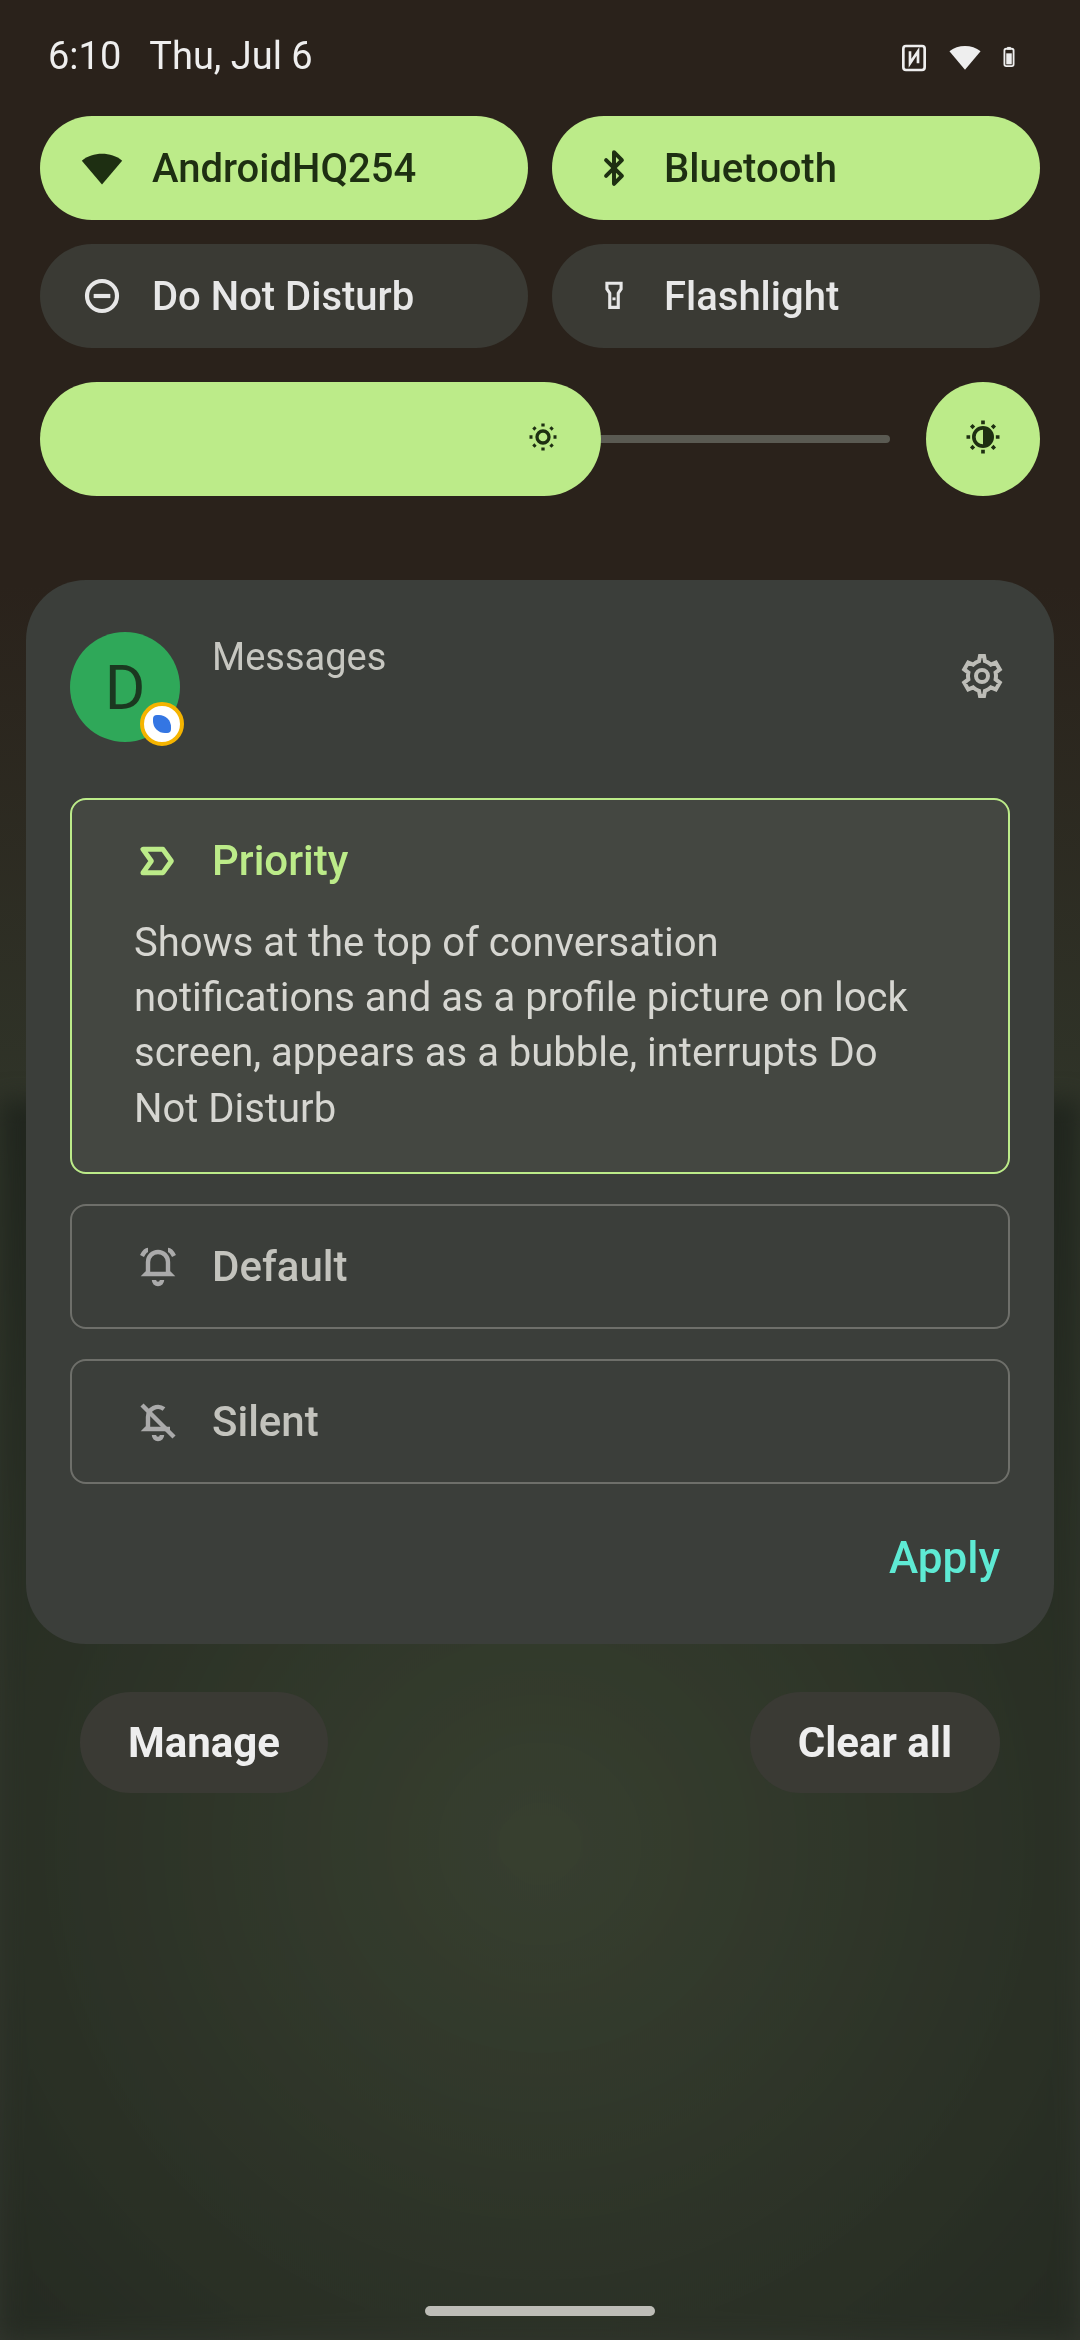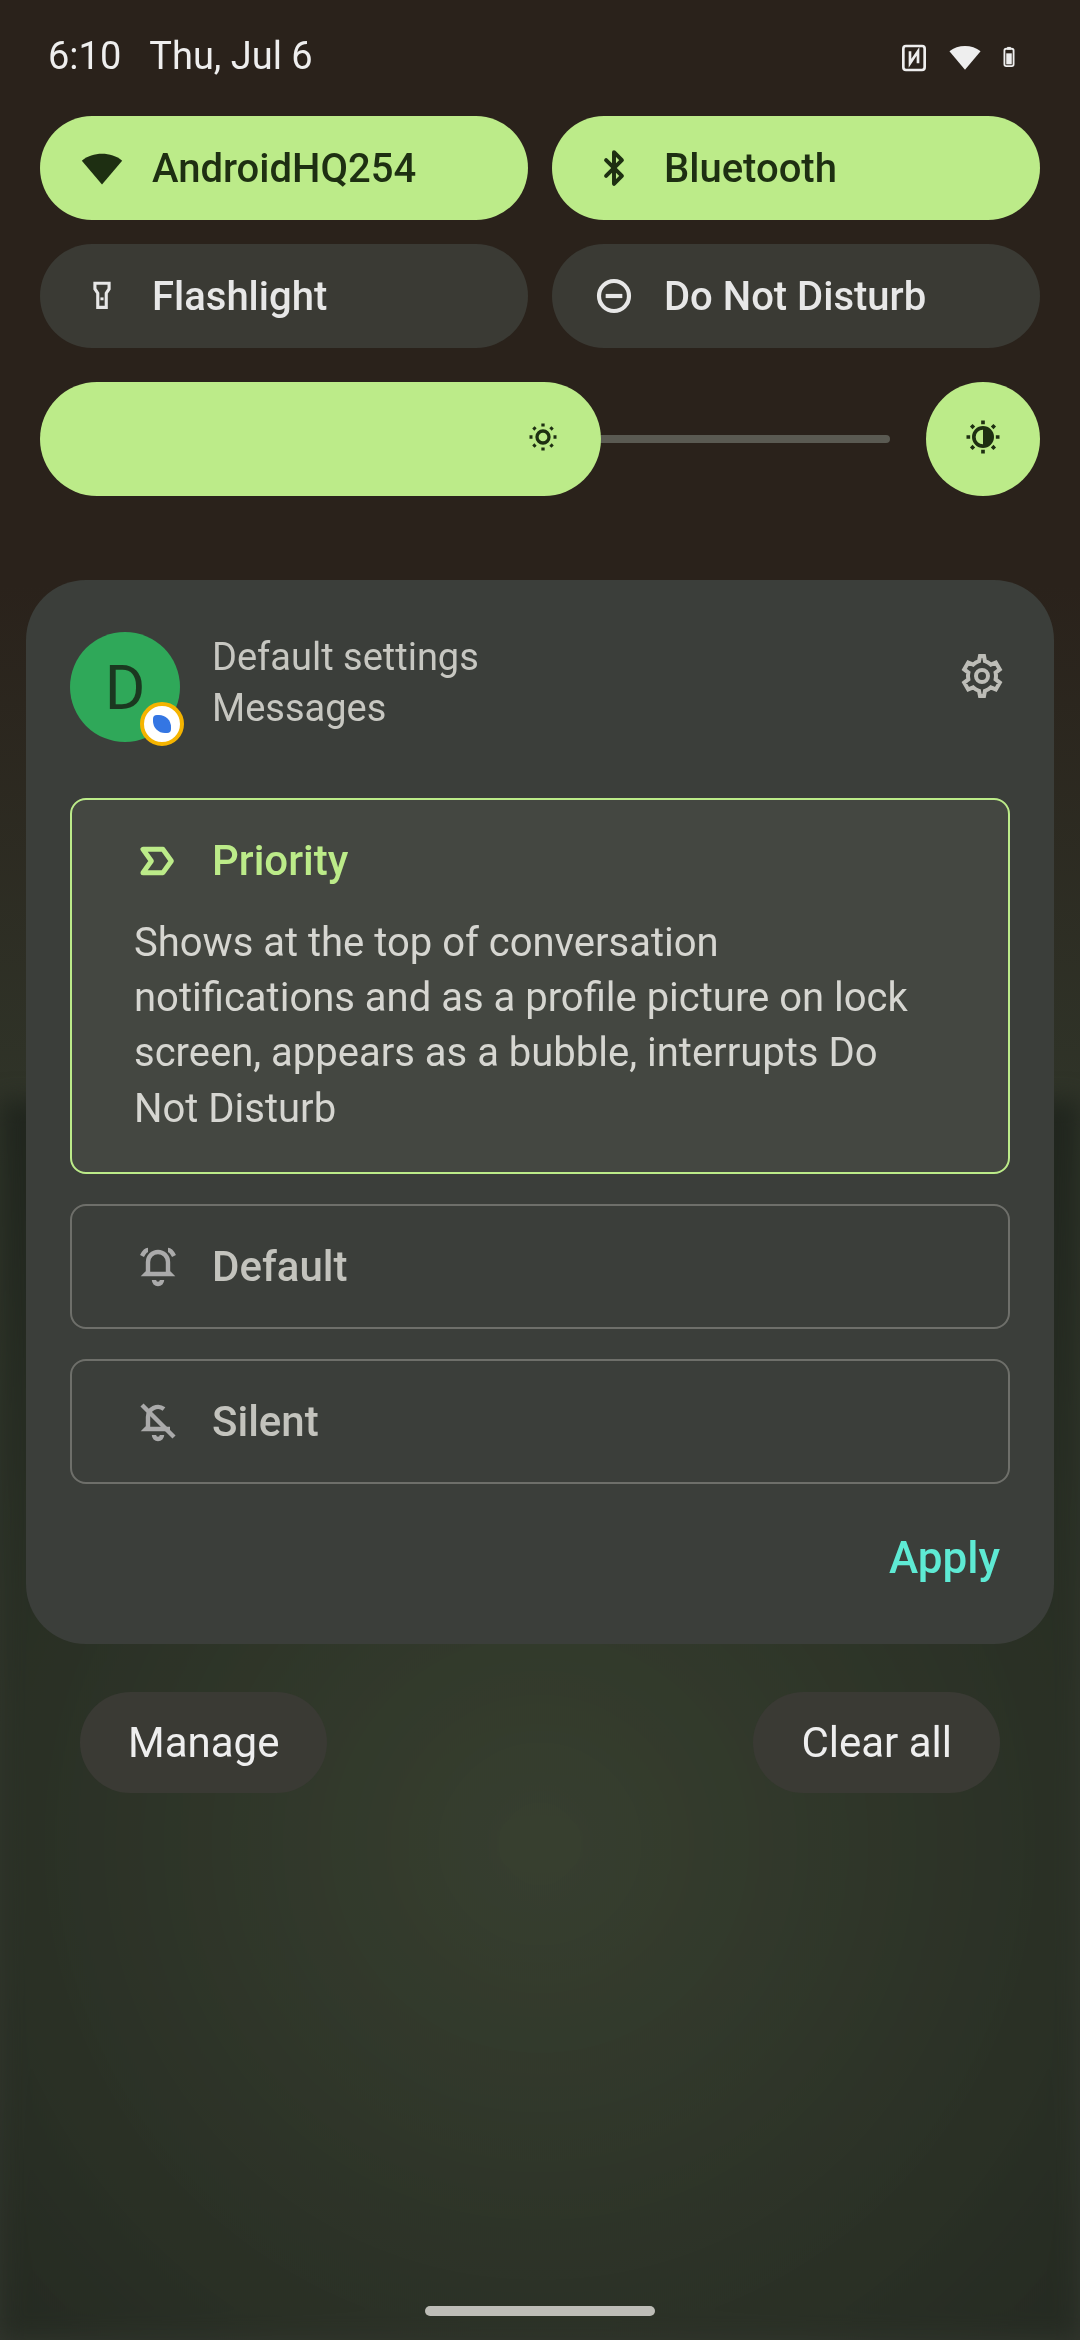--- a/index.html
+++ b/index.html
@@ -166,21 +166,21 @@
 
   
   .shade-footer {
     display: flex; justify-content: space-between;
     padding: 48px 80px 0 80px;
   }
   .footer-chip {
     background: #3a3a34;
     color: #eeeeee;
     font-size: 42px;
-    font-weight: 400;
+    font-weight: 700;
     padding: 26px 48px;
     border-radius: 60px;
   }
 
   
   .nav-handle {
     position: absolute;
     bottom: 24px; left: 50%;
     transform: translateX(-50%);
     width: 230px; height: 10px;
@@ -241,35 +241,35 @@
   <div class="qs-tile active">
     <span class="tile-icon">
       <svg viewBox="0 0 24 24" width="38" height="44" fill="none" stroke="#1e2f12" stroke-width="2.5" stroke-linejoin="round" stroke-linecap="round">
           <path d="M7 7l10 10-5 5V2l5 5L7 17"></path>
         </svg>
     </span>
     <span>Bluetooth</span>
   </div>
   <div class="qs-tile inactive">
     <span class="tile-icon">
+      <svg viewBox="0 0 24 24" width="40" height="40" fill="none" stroke="#e7e7e7" stroke-width="2.5">
+          <circle cx="12" cy="12" r="9"></circle>
+          <line x1="7" y1="12" x2="17" y2="12"></line>
+        </svg>
+    </span>
+    <span>Do Not Disturb</span>
+  </div>
+  <div class="qs-tile inactive">
+    <span class="tile-icon">
       <svg viewBox="0 0 24 24" width="34" height="44" fill="none" stroke="#e7e7e7" stroke-width="2.2">
           <path d="M7 3h10v4l-2 3v10H9V10L7 7z"></path>
           <line x1="12" y1="13" x2="12" y2="15"></line>
         </svg>
     </span>
     <span>Flashlight</span>
-  </div>
-  <div class="qs-tile inactive">
-    <span class="tile-icon">
-      <svg viewBox="0 0 24 24" width="40" height="40" fill="none" stroke="#e7e7e7" stroke-width="2.5">
-          <circle cx="12" cy="12" r="9"></circle>
-          <line x1="7" y1="12" x2="17" y2="12"></line>
-        </svg>
-    </span>
-    <span>Do Not Disturb</span>
   </div>
 </div>
 
 <div class="brightness-row">
   <div class="brightness-slider">
     <div class="brightness-track"></div>
     <div class="brightness-fill" style="width:66%">
       <span>
         <svg viewBox="0 0 24 24" width="36" height="36" fill="none" stroke="#1e2f12" stroke-width="2.2">
             <circle cx="12" cy="12" r="4"></circle>
@@ -289,21 +289,20 @@
   </div>
 </div>
 
 <div class="notif-panel">
   <div class="notif-header">
     <div class="avatar-wrap">
       <div class="avatar">D</div>
       <div class="avatar-badge"></div>
     </div>
     <div class="notif-title-block">
-      <div class="notif-sub">Default settings</div>
       <div class="notif-sub">Messages</div>
     </div>
     <div class="gear-btn">
       <span>
         <svg viewBox="0 0 24 24" width="48" height="48" fill="none" stroke="#bdbdb7" stroke-width="2">
             <circle cx="12" cy="12" r="3"></circle>
             <path d="M19 12a7 7 0 00-.2-1.7l2.1-1.6-2-3.4-2.5 1a7 7 0 00-2.9-1.7L13 2h-2l-.5 2.6a7 7 0 00-2.9 1.7l-2.5-1-2 3.4 2.1 1.6A7 7 0 005 12c0 .6.1 1.1.2 1.7l-2.1 1.6 2 3.4 2.5-1a7 7 0 002.9 1.7L11 22h2l.5-2.6a7 7 0 002.9-1.7l2.5 1 2-3.4-2.1-1.6c.1-.6.2-1.1.2-1.7z"></path>
           </svg>
       </span>
     </div>

